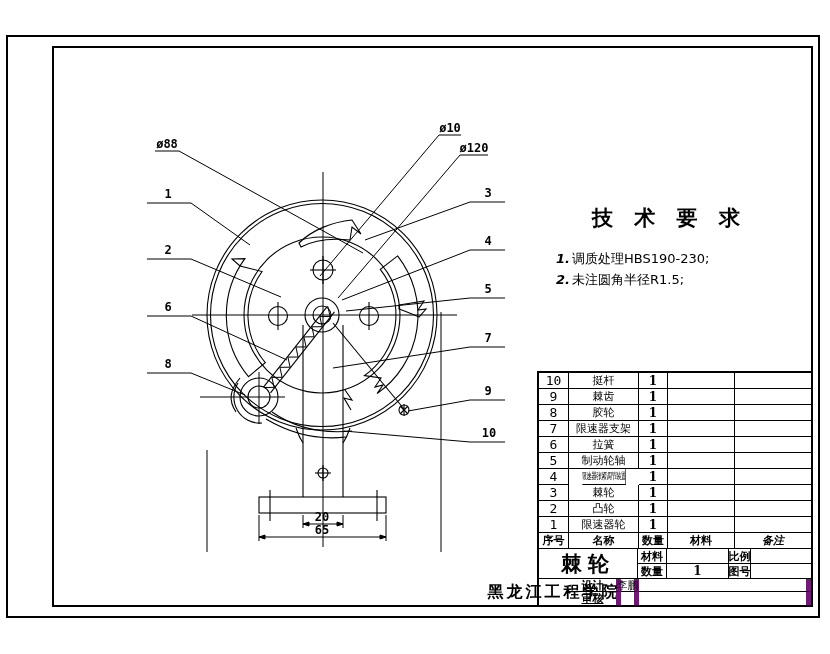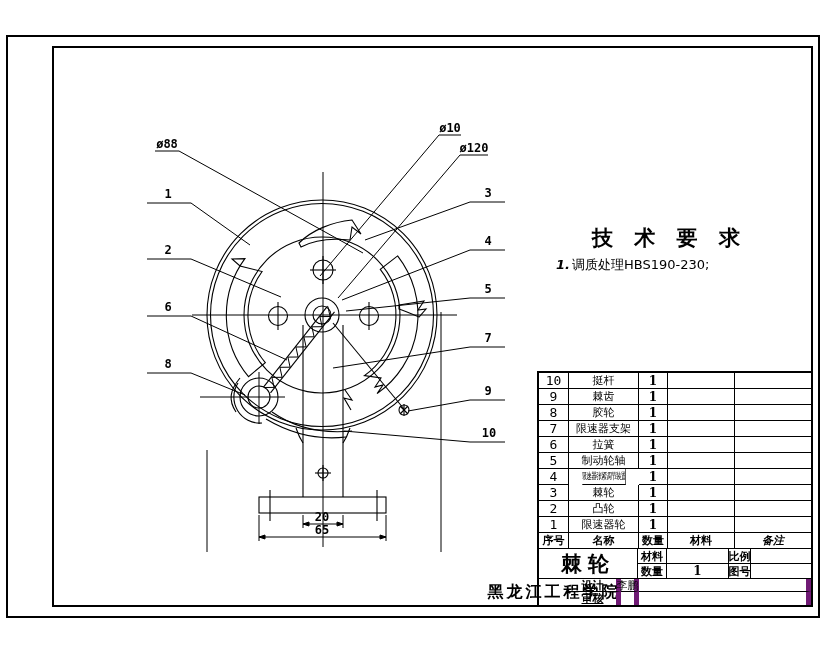--- a/index.html
+++ b/index.html
@@ -5,23 +5,23 @@
   * { margin:0; padding:0; box-sizing:border-box; }
   html,body { background:#fff; }
   #sheet {
     position:relative; width:830px; height:654px; background:#ffffff;
     font-family:"DejaVu Sans", sans-serif; color:#000; overflow:hidden;
   }
   svg text { fill:#000; stroke:none; }
   .cad-num { font-family:"DejaVu Sans Mono", monospace; font-weight:bold; }
 
   
-  #tech-req { position:absolute; left:556px; top:224px; width:256px; }
+  #tech-req { position:absolute; left:556px; top:204px; width:256px; }
   #tech-title { margin-left:36px; font-size:21px; font-weight:600; letter-spacing:7px; white-space:nowrap; }
-  #tech-items { margin-top:2px; font-size:13px; line-height:21px; white-space:nowrap; }
+  #tech-items { margin-top:16px; font-size:13px; line-height:21px; white-space:nowrap; }
   #tech-items .it-num { font-style:italic; font-weight:bold; margin-right:2px; }
 
   
   #tbl {
     position:absolute; left:537px; top:371px; width:276px; height:236px;
     border:2px solid #000; background:#fff; font-size:11px;
   }
   .sec { display:grid; width:100%; }
   #parts-grid { grid-template-columns:30px 70px 29px 67px 1fr; grid-auto-rows:16px; }
   .cell { border-right:1px solid #000; border-bottom:1px solid #000;
@@ -191,20 +191,21 @@
       <text x="488" y="342">7</text>
       <text x="488" y="395">9</text>
       <text x="489" y="437">10</text>
     </g>
   </svg>
 
   <div id="tech-req">
     <div id="tech-title">技 术 要 求</div>
     <div id="tech-items">
       <div><span class="it-num">1.</span><span>调质处理HBS190-230;</span></div>
+      <div><span class="it-num">2.</span><span>未注圆角半径R1.5;</span></div>
     </div>
   </div>
 
   <div id="tbl">
 
     <div class="sec" id="parts-grid">
         <div class="cell seqnum">10</div>
         <div class="cell">挺杆</div>
         <div class="cell qtynum">1</div>
         <div class="cell"></div>

